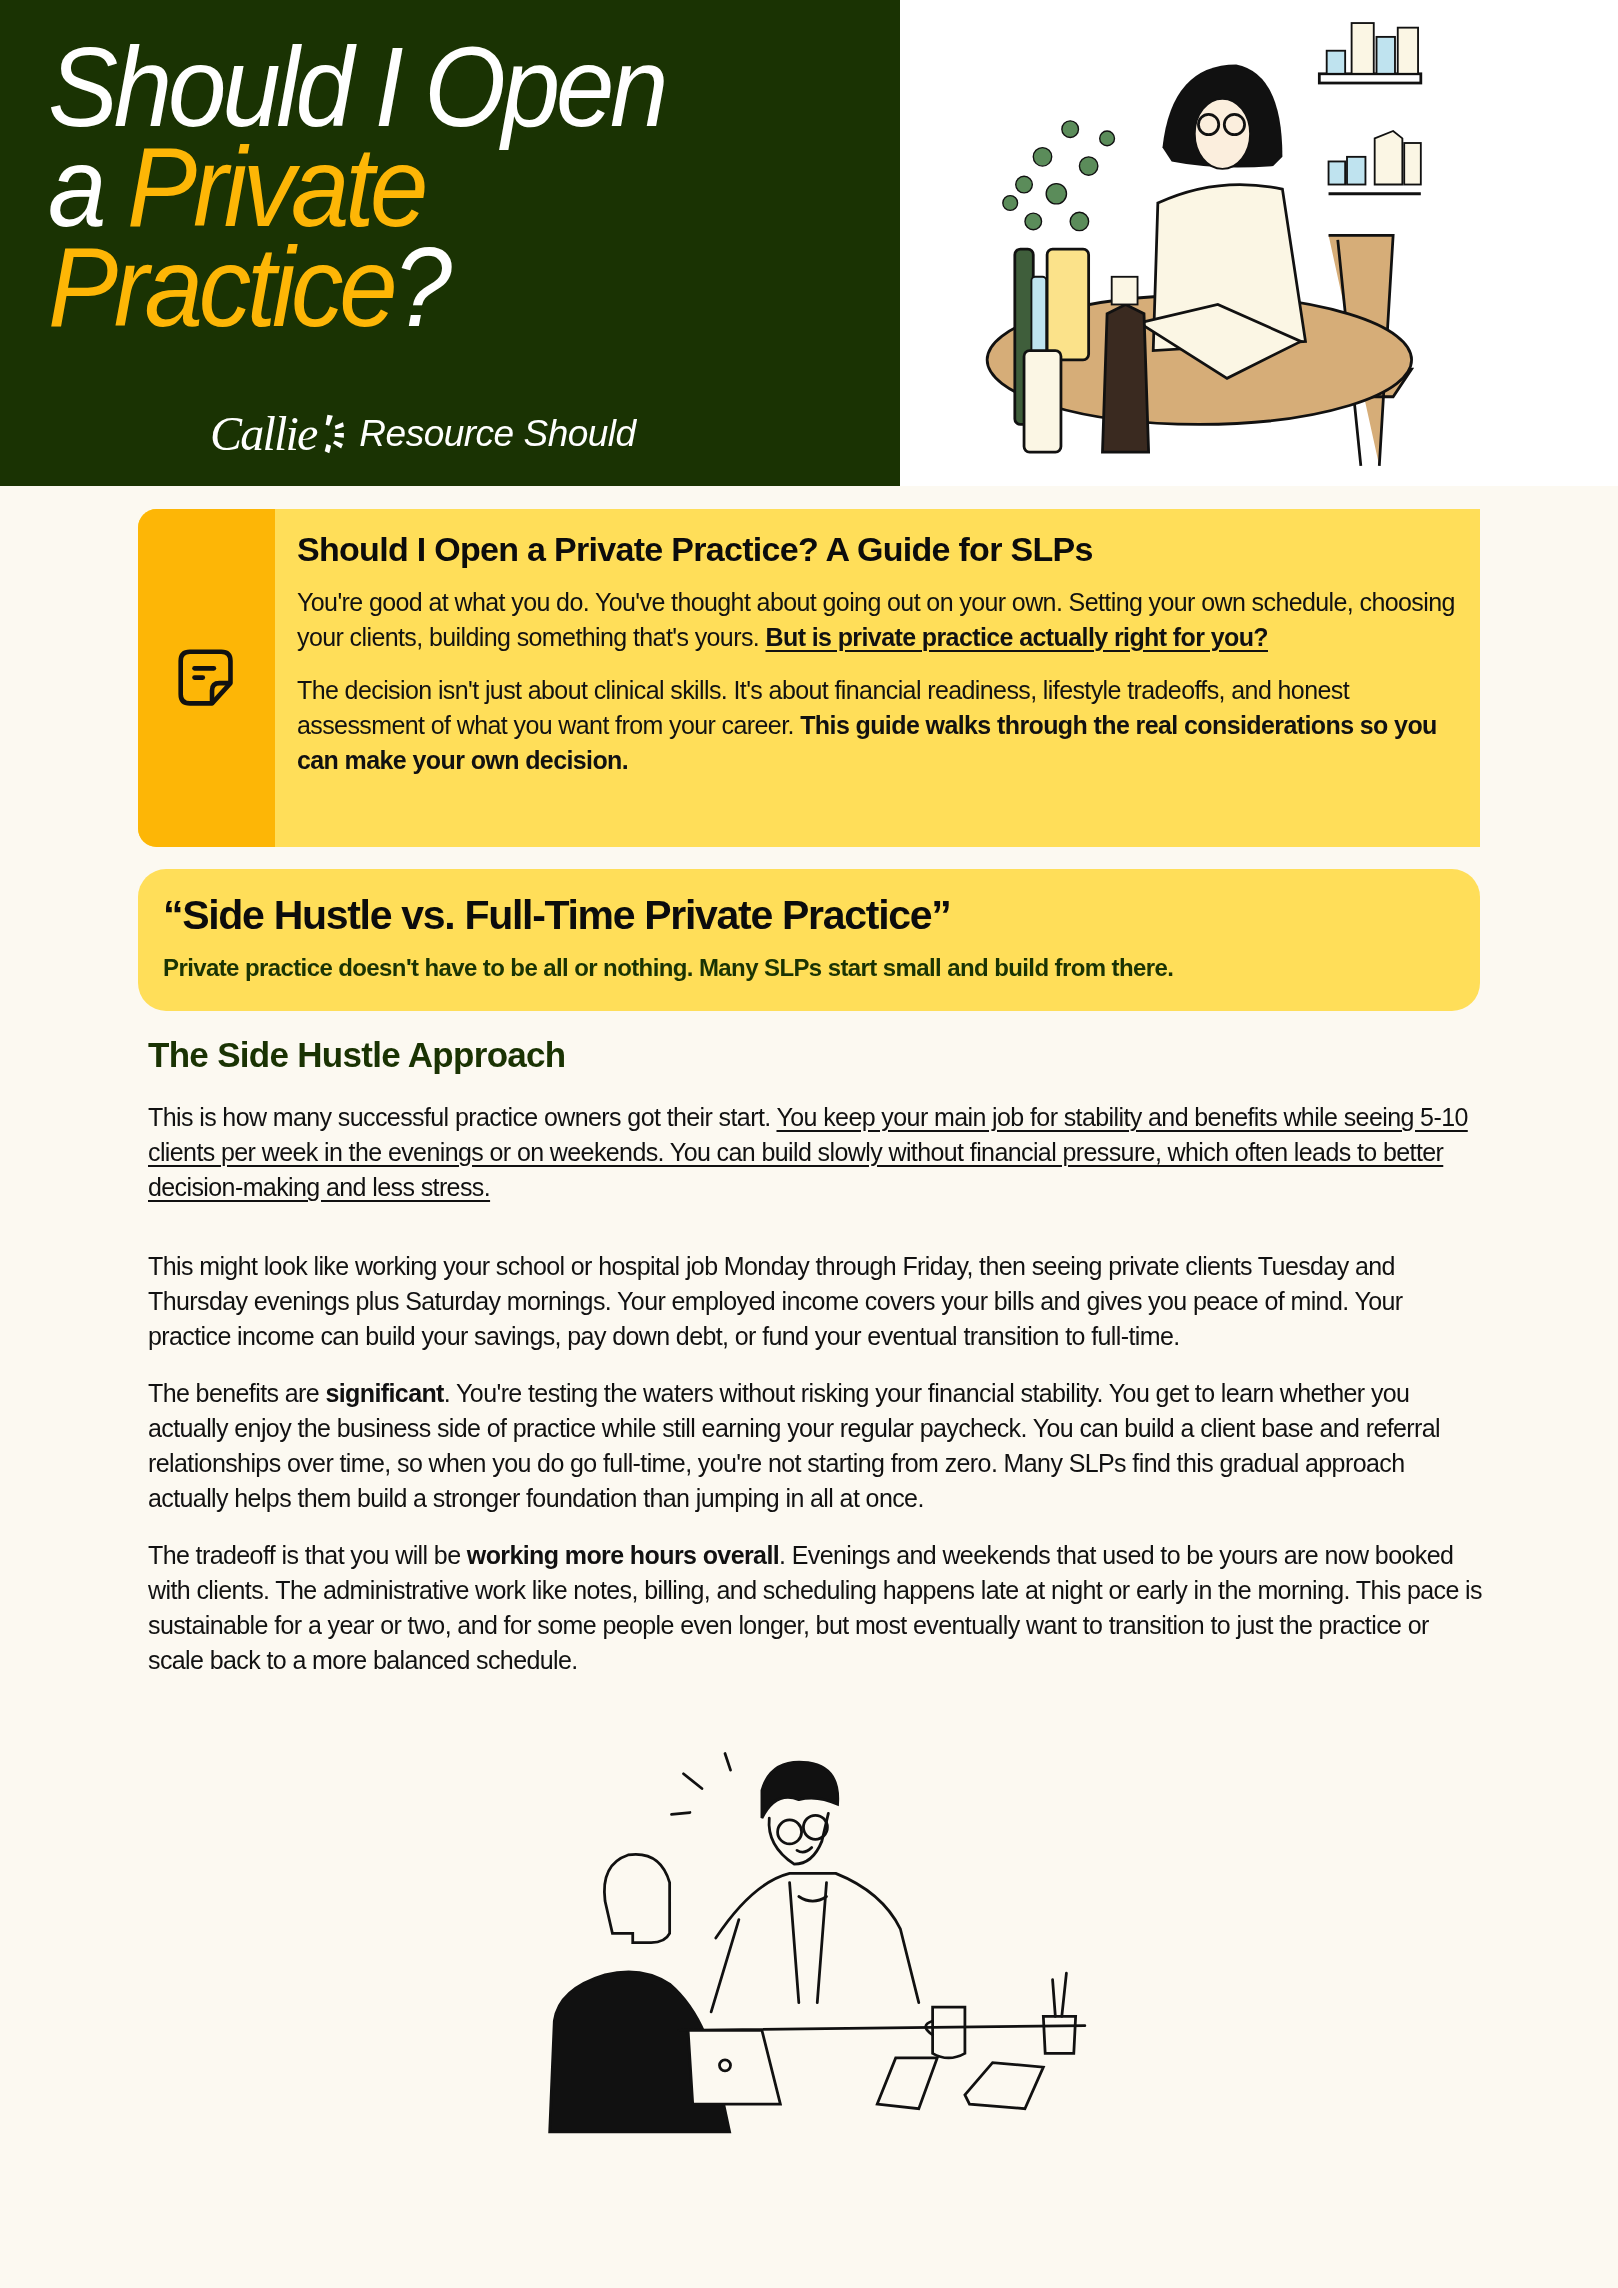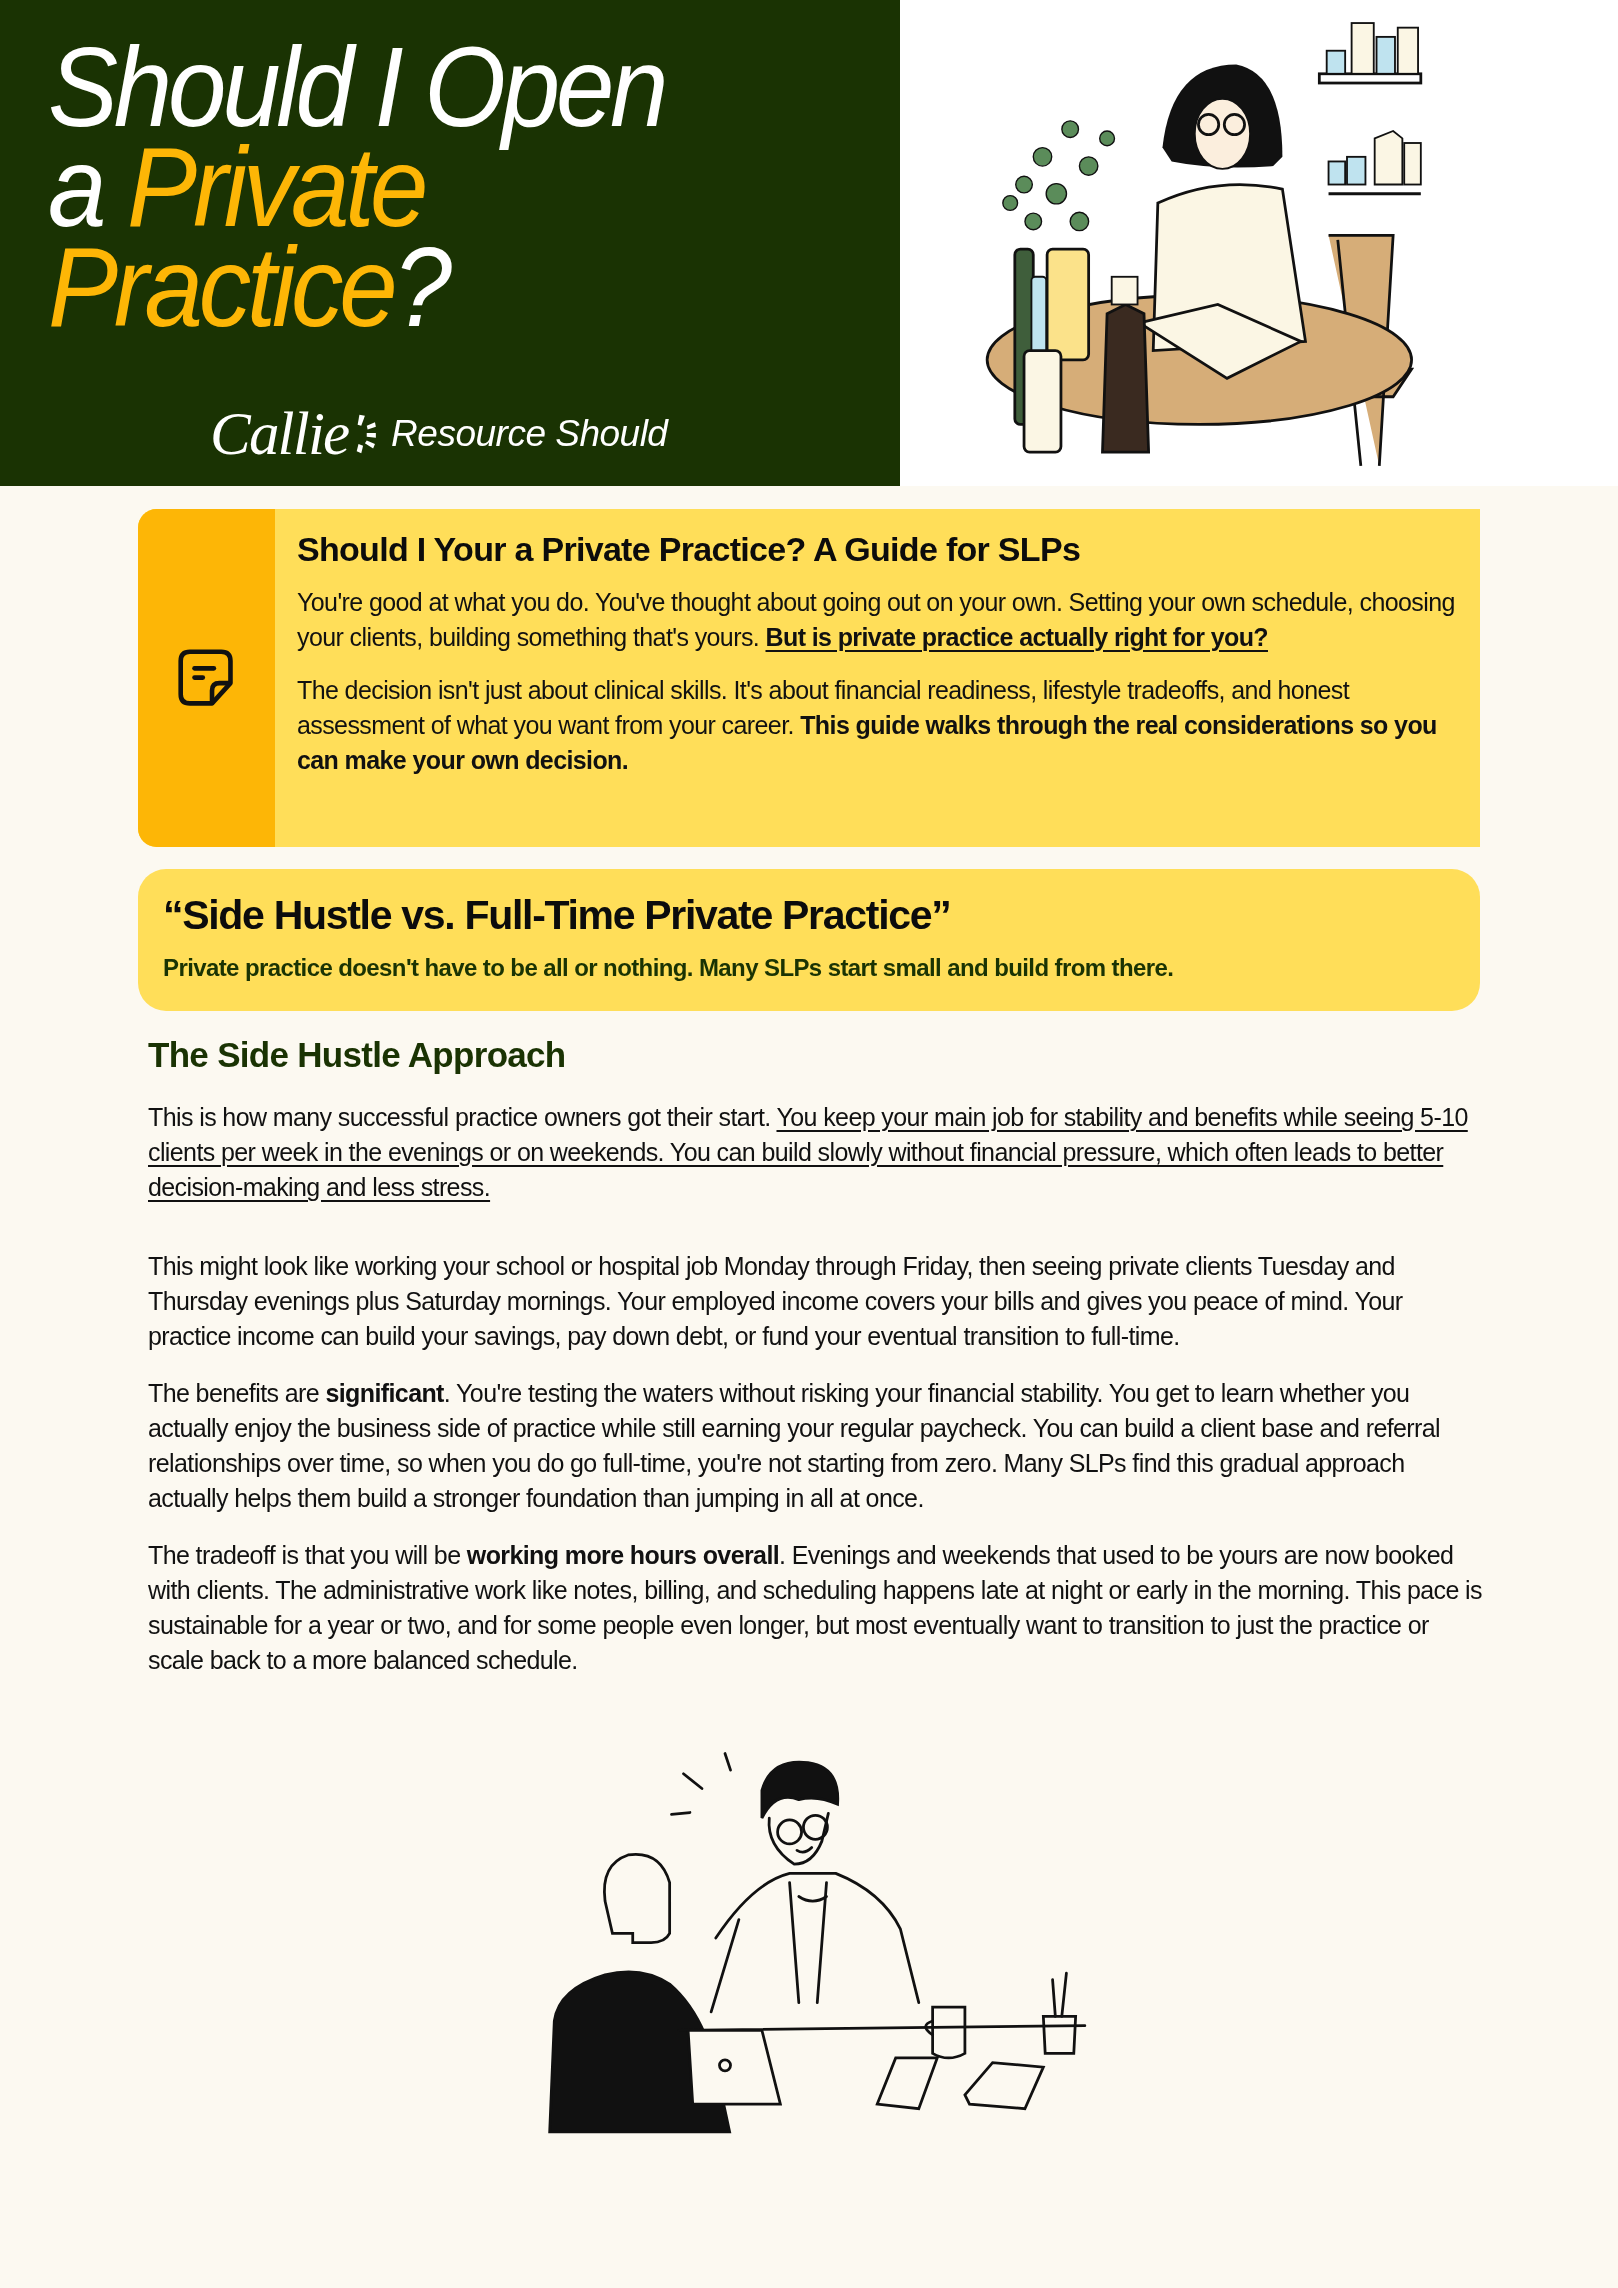--- a/index.html
+++ b/index.html
@@ -28,21 +28,21 @@
       color: #ffffff; font-weight: 400;
       transform: scaleX(0.93); transform-origin: left top;
     }
     .hero-title .line { display: block; white-space: nowrap; }
     .hero-title .accent { color: #fdb606; }
     .brand {
       position: absolute; left: 210px; top: 406px; height: 55px;
       display: flex; align-items: center; gap: 13px; color: #fff;
     }
     .brand-logo {
-      font-family: "Liberation Serif", serif; font-size: 61px; letter-spacing: -1.8px;
+      font-family: "Liberation Serif", serif; font-size: 48px; letter-spacing: -1.8px;
       display: flex; align-items: center;
     }
     .brand-mark { width: 28px; height: 42px; margin-left: 1.8px; }
     .brand-label { font-size: 37px; letter-spacing: -0.5px; }
     .hero-illustration {
       position: absolute; left: 941px; top: 9.2px; width: 609px; height: 471px;
     }
 
     
     .intro-card {
@@ -171,21 +171,21 @@
 <section class="intro-card">
   <div class="intro-bar">
     <svg width="59" height="61" viewBox="0 0 64 66">
       <path d="M14 4 H48 Q58 4 58 14 V38 L38 60 H14 Q4 60 4 50 V14 Q4 4 14 4 Z" fill="none" stroke="#111" stroke-width="5" stroke-linejoin="round"></path>
       <path d="M58 38 H46 Q38 38 38 46 V60" fill="none" stroke="#111" stroke-width="5" stroke-linejoin="round"></path>
       <line x1="19" y1="22" x2="40" y2="22" stroke="#111" stroke-width="5" stroke-linecap="round"></line>
       <line x1="19" y1="32" x2="28" y2="32" stroke="#111" stroke-width="5" stroke-linecap="round"></line>
     </svg>
   </div>
   <div class="intro-body">
-    <h2 class="intro-title">Should I Your a Private Practice? A Guide for SLPs</h2>
+    <h2 class="intro-title">Should I Open a Private Practice? A Guide for SLPs</h2>
     <p class="intro-p"><span>You're good at what you do. You've thought about going out on your own. Setting your own schedule, choosing your clients, building something that's yours. </span><b class="u">But is private practice actually right for you?</b></p>
     <p class="intro-p"><span>The decision isn't just about clinical skills. It's about financial readiness, lifestyle tradeoffs, and honest assessment of what you want from your career. </span><b>This guide walks through the real considerations so you can make your own decision.</b></p>
   </div>
 </section>
 
 <section class="quote-card">
   <h2 class="quote-title">“Side Hustle vs. Full-Time Private Practice”</h2>
   <p class="quote-sub">Private practice doesn't have to be all or nothing. Many SLPs start small and build from there.</p>
 </section>
 

